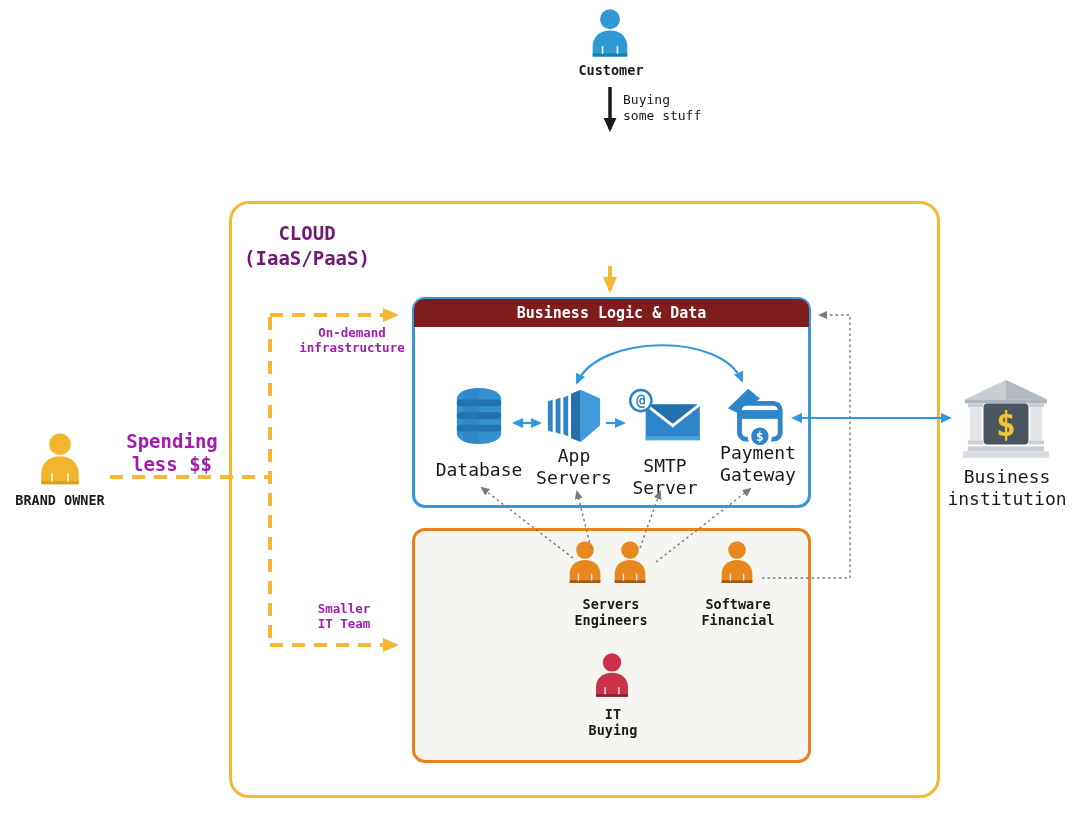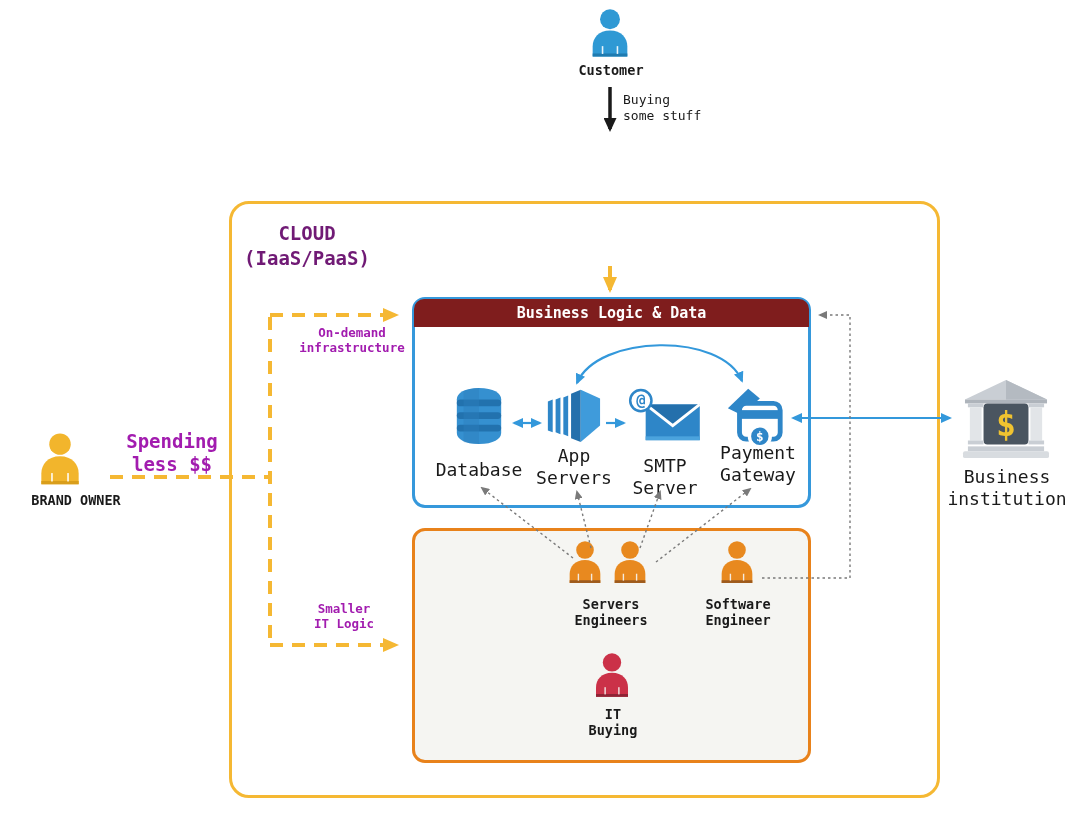--- a/index.html
+++ b/index.html
@@ -54,29 +54,29 @@
   <div class="abs lbl" style="left:623px;top:92px;text-align:left;font-size:13px">Buying
 some stuff</div>
 
   <svg class="abs icon" style="left:32px;top:430px" width="56" height="60" viewBox="0 0 60 62">
     <circle cx="30" cy="14" r="11.5" fill="#F2B52C"></circle>
     <path d="M30 27 C17 27 10 35.5 10 45.5 L10 57 L50 57 L50 45.5 C50 35.5 43 27 30 27 Z" fill="#F2B52C"></path>
     <rect x="10" y="53.5" width="40" height="3.5" fill="#D99E1B"></rect>
     <rect x="20.5" y="45" width="1.8" height="9" fill="#ffffff" opacity="0.9"></rect>
     <rect x="37.7" y="45" width="1.8" height="9" fill="#ffffff" opacity="0.9"></rect>
   </svg>
-  <div class="abs lbl bold center" style="left:76px;top:492px">BRAND OWNER</div>
+  <div class="abs lbl bold center" style="left:60px;top:492px">BRAND OWNER</div>
 
   <div class="abs lbl center yellow-note" style="left:172px;top:430px;font-size:19px">Spending
 less $$</div>
 
   <div class="abs lbl center yellow-note" style="left:352px;top:325px">On-demand
 infrastructure</div>
   <div class="abs lbl center yellow-note" style="left:344px;top:601px">Smaller
-IT Logic</div>
+IT Team</div>
 
   <svg class="abs icon" style="left:562px;top:538px" width="46" height="50" viewBox="0 0 60 62">
     <circle cx="30" cy="14" r="11.5" fill="#E8891F"></circle>
     <path d="M30 27 C17 27 10 35.5 10 45.5 L10 57 L50 57 L50 45.5 C50 35.5 43 27 30 27 Z" fill="#E8891F"></path>
     <rect x="10" y="53.5" width="40" height="3.5" fill="#9C5A1E"></rect>
     <rect x="20.5" y="45" width="1.8" height="9" fill="#F5F5F2" opacity="0.9"></rect>
     <rect x="37.7" y="45" width="1.8" height="9" fill="#F5F5F2" opacity="0.9"></rect>
   </svg>
   <svg class="abs icon" style="left:607px;top:538px" width="46" height="50" viewBox="0 0 60 62">
     <circle cx="30" cy="14" r="11.5" fill="#E8891F"></circle>
@@ -89,21 +89,21 @@
 Engineers</div>
 
   <svg class="abs icon" style="left:714px;top:538px" width="46" height="50" viewBox="0 0 60 62">
     <circle cx="30" cy="14" r="11.5" fill="#E8891F"></circle>
     <path d="M30 27 C17 27 10 35.5 10 45.5 L10 57 L50 57 L50 45.5 C50 35.5 43 27 30 27 Z" fill="#E8891F"></path>
     <rect x="10" y="53.5" width="40" height="3.5" fill="#9C5A1E"></rect>
     <rect x="20.5" y="45" width="1.8" height="9" fill="#F5F5F2" opacity="0.9"></rect>
     <rect x="37.7" y="45" width="1.8" height="9" fill="#F5F5F2" opacity="0.9"></rect>
   </svg>
   <div class="abs lbl bold center" style="left:738px;top:596px">Software
-Engineer</div>
+Financial</div>
 
   <svg class="abs icon" style="left:588px;top:650px" width="48" height="52" viewBox="0 0 60 62">
     <circle cx="30" cy="14" r="11.5" fill="#CB3148"></circle>
     <path d="M30 27 C17 27 10 35.5 10 45.5 L10 57 L50 57 L50 45.5 C50 35.5 43 27 30 27 Z" fill="#CB3148"></path>
     <rect x="10" y="53.5" width="40" height="3.5" fill="#8E2335"></rect>
     <rect x="20.5" y="45" width="1.8" height="9" fill="#F5F5F2" opacity="0.9"></rect>
     <rect x="37.7" y="45" width="1.8" height="9" fill="#F5F5F2" opacity="0.9"></rect>
   </svg>
   <div class="abs lbl bold center" style="left:613px;top:706px">IT
 Buying</div>

